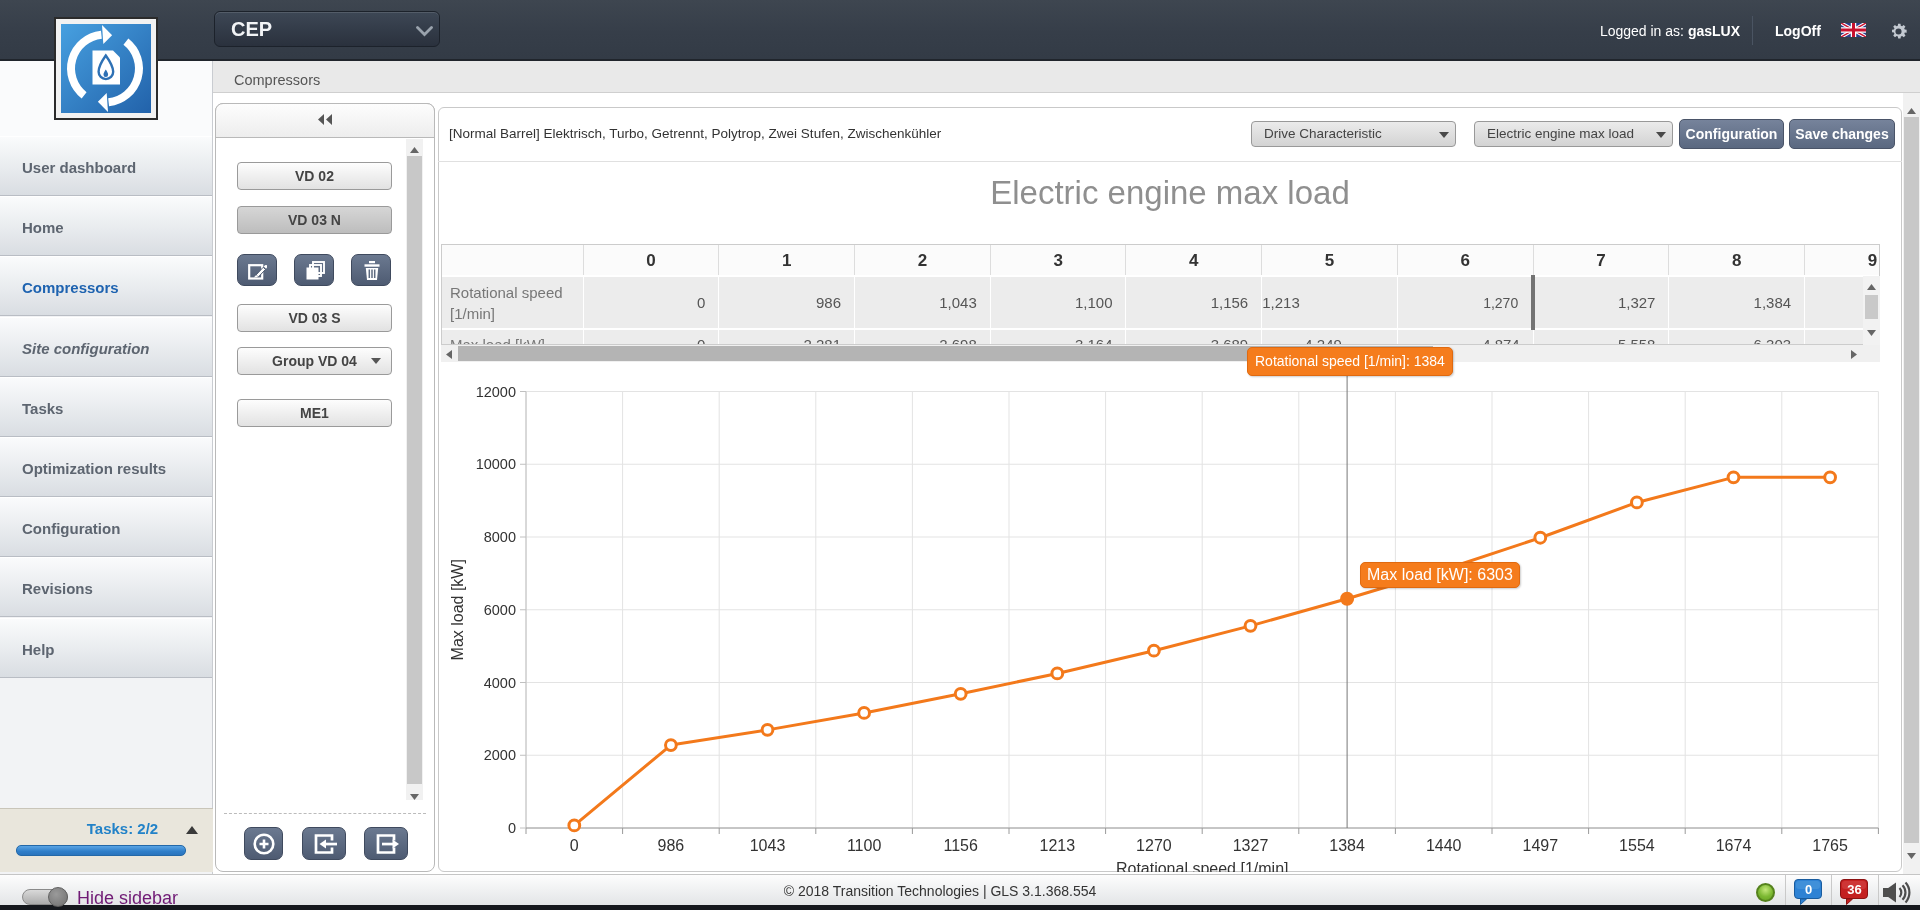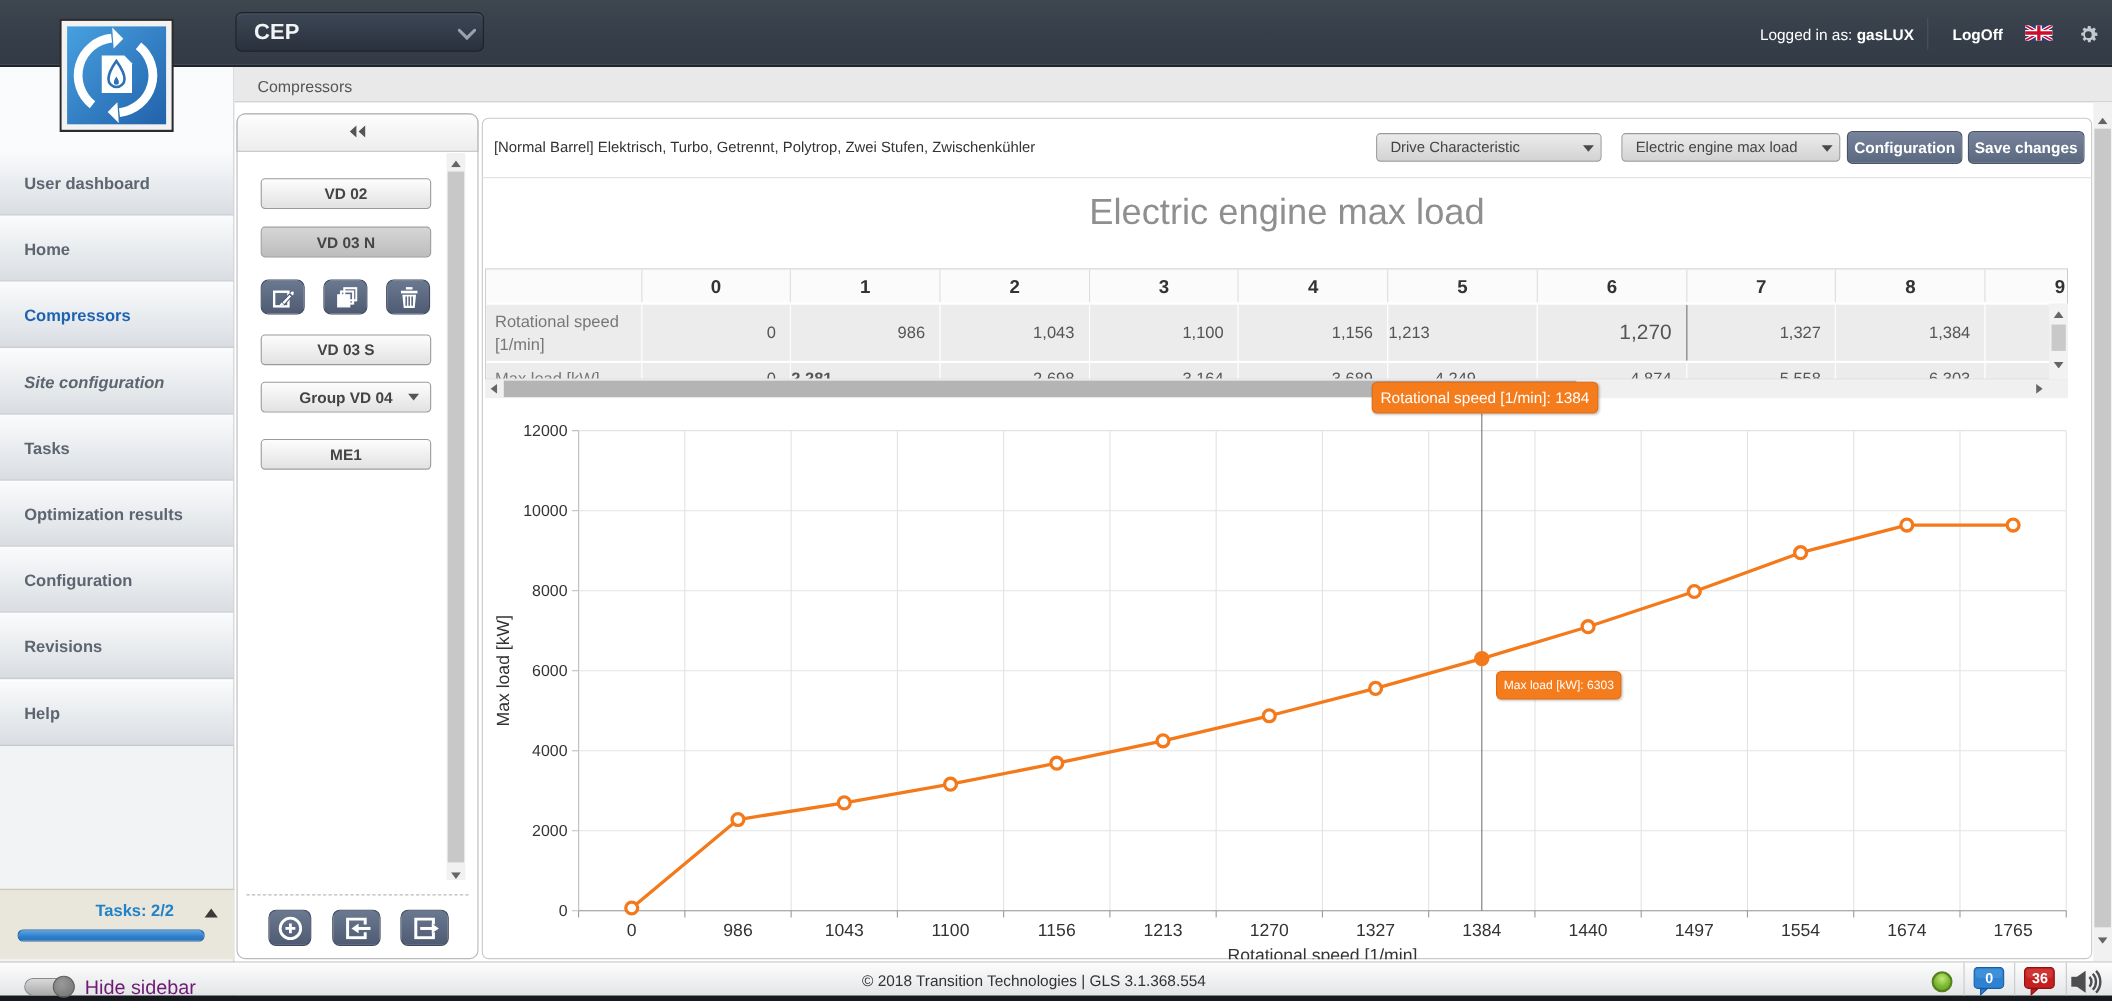--- a/index.html
+++ b/index.html
@@ -172,29 +172,29 @@
           <td style="width:135.7px;text-align:center;font-weight:bold;font-size:17px;color:#333;border-right:1px solid #ddd;background:#fbfbfb;padding:0;line-height:29px;">9</td>
         </tr>
         <tr style="height:53px;background:#ececec;border-top:2px solid #fff;">
           <td style="padding-left:8px;font-size:15px;color:#777;line-height:21px;border-right:1px solid #fff;">Rotational speed<br>[1/min]</td>
           <td style="text-align:right;padding-right:13px;font-size:15px;color:#555;border-right:1px solid #fff;">0</td>
           <td style="text-align:right;padding-right:13px;font-size:15px;color:#555;border-right:1px solid #fff;">986</td>
           <td style="text-align:right;padding-right:13px;font-size:15px;color:#555;border-right:1px solid #fff;">1,043</td>
           <td style="text-align:right;padding-right:13px;font-size:15px;color:#555;border-right:1px solid #fff;">1,100</td>
           <td style="text-align:right;padding-right:13px;font-size:15px;color:#555;border-right:1px solid #fff;">1,156</td>
           <td style="padding-right:13px;font-size:15px;color:#555;border-right:1px solid #fff;">1,213</td>
-          <td style="text-align:right;padding-right:13px;font-size:19px;color:#555;border-right:1px solid #737373;">1,270</td>
+          <td style="text-align:right;padding-right:13px;font-size:14px;color:#555;border-right:4px solid #737373;">1,270</td>
           <td style="text-align:right;padding-right:13px;font-size:15px;color:#555;border-right:1px solid #fff;">1,327</td>
           <td style="text-align:right;padding-right:13px;font-size:15px;color:#555;border-right:1px solid #fff;">1,384</td>
           <td style="text-align:right;padding-right:13px;font-size:15px;color:#555;border-right:1px solid #fff;"></td>
         </tr>
         <tr style="height:29px;background:#ececec;border-top:2px solid #fff;">
           <td style="padding-left:8px;font-size:15px;color:#777;line-height:21px;border-right:1px solid #fff;">Max load [kW]</td>
           <td style="text-align:right;padding-right:13px;font-size:15px;color:#555;border-right:1px solid #fff;">0</td>
-          <td style="padding-right:13px;font-size:15px;color:#555;border-right:1px solid #fff;font-weight:bold;">2,281</td>
+          <td style="text-align:right;padding-right:13px;font-size:15px;color:#555;border-right:1px solid #fff;">2,281</td>
           <td style="text-align:right;padding-right:13px;font-size:15px;color:#555;border-right:1px solid #fff;">2,698</td>
           <td style="text-align:right;padding-right:13px;font-size:15px;color:#555;border-right:1px solid #fff;">3,164</td>
           <td style="text-align:right;padding-right:13px;font-size:15px;color:#555;border-right:1px solid #fff;">3,689</td>
           <td style="text-align:center;padding-right:13px;font-size:15px;color:#555;border-right:1px solid #fff;">4,249</td>
           <td style="text-align:right;padding-right:13px;font-size:15px;color:#555;border-right:1px solid #fff;">4,874</td>
           <td style="text-align:right;padding-right:13px;font-size:15px;color:#555;border-right:1px solid #fff;">5,558</td>
           <td style="text-align:right;padding-right:13px;font-size:15px;color:#555;border-right:1px solid #fff;">6,303</td>
           <td style="text-align:right;padding-right:13px;font-size:15px;color:#555;border-right:1px solid #fff;"></td>
         </tr>
       </tbody>
@@ -301,21 +301,21 @@
     <circle cx="1250.5" cy="625.82775" r="5.4" fill="#fff" stroke="#f3791b" stroke-width="3"></circle>
     <circle cx="1347.1" cy="598.728375" r="7" fill="#f3791b"></circle>
     <circle cx="1443.6999999999998" cy="569.7375" r="5.4" fill="#fff" stroke="#f3791b" stroke-width="3"></circle>
     <circle cx="1540.3" cy="537.7275" r="5.4" fill="#fff" stroke="#f3791b" stroke-width="3"></circle>
     <circle cx="1636.8999999999999" cy="502.44375" r="5.4" fill="#fff" stroke="#f3791b" stroke-width="3"></circle>
     <circle cx="1733.5" cy="477.345" r="5.4" fill="#fff" stroke="#f3791b" stroke-width="3"></circle>
     <circle cx="1830.1" cy="477.345" r="5.4" fill="#fff" stroke="#f3791b" stroke-width="3"></circle>
   </svg>
 
 <div class="abs" style="left:1247px;top:347px;height:29px;background:#f57c1c;border:1px solid #e06a10;border-radius:5px;color:#fff;font-size:14px;line-height:27px;padding:0 7px;white-space:nowrap;box-shadow:1px 1px 2px rgba(0,0,0,.2);z-index:8;">Rotational speed [1/min]: 1384</div>
-<div class="abs" style="left:1360px;top:562px;height:26px;background:#f57c1c;border:1px solid #e06a10;border-radius:5px;color:#fff;font-size:11px;line-height:24px;padding:0 6px;white-space:nowrap;box-shadow:1px 1px 2px rgba(0,0,0,.2);z-index:8;margin-top:48px;">Max load [kW]: 6303</div>
+<div class="abs" style="left:1360px;top:562px;height:26px;background:#f57c1c;border:1px solid #e06a10;border-radius:5px;color:#fff;font-size:16px;line-height:24px;padding:0 6px;white-space:nowrap;box-shadow:1px 1px 2px rgba(0,0,0,.2);z-index:8;">Max load [kW]: 6303</div>
 
 <div class="abs" style="left:1903px;top:93px;width:17px;height:781px;background:#f1f1f1;"></div>
 <div class="abs" style="left:1903px;top:100px;width:17px;height:17px;"><svg width="9" height="6" style="margin:5px 0 0 4px">
       <path d="M0 6 L4.5 0 L9 6 z" fill="#666"></path>
     </svg></div>
 <div class="abs" style="left:1904px;top:117px;width:15px;height:726px;background:#c8c8c8;"></div>
 <div class="abs" style="left:1903px;top:845px;width:17px;height:17px;"><svg width="9" height="6" style="margin:5px 0 0 4px">
       <path d="M0 0 L4.5 6 L9 0 z" fill="#666"></path>
     </svg></div>
 

